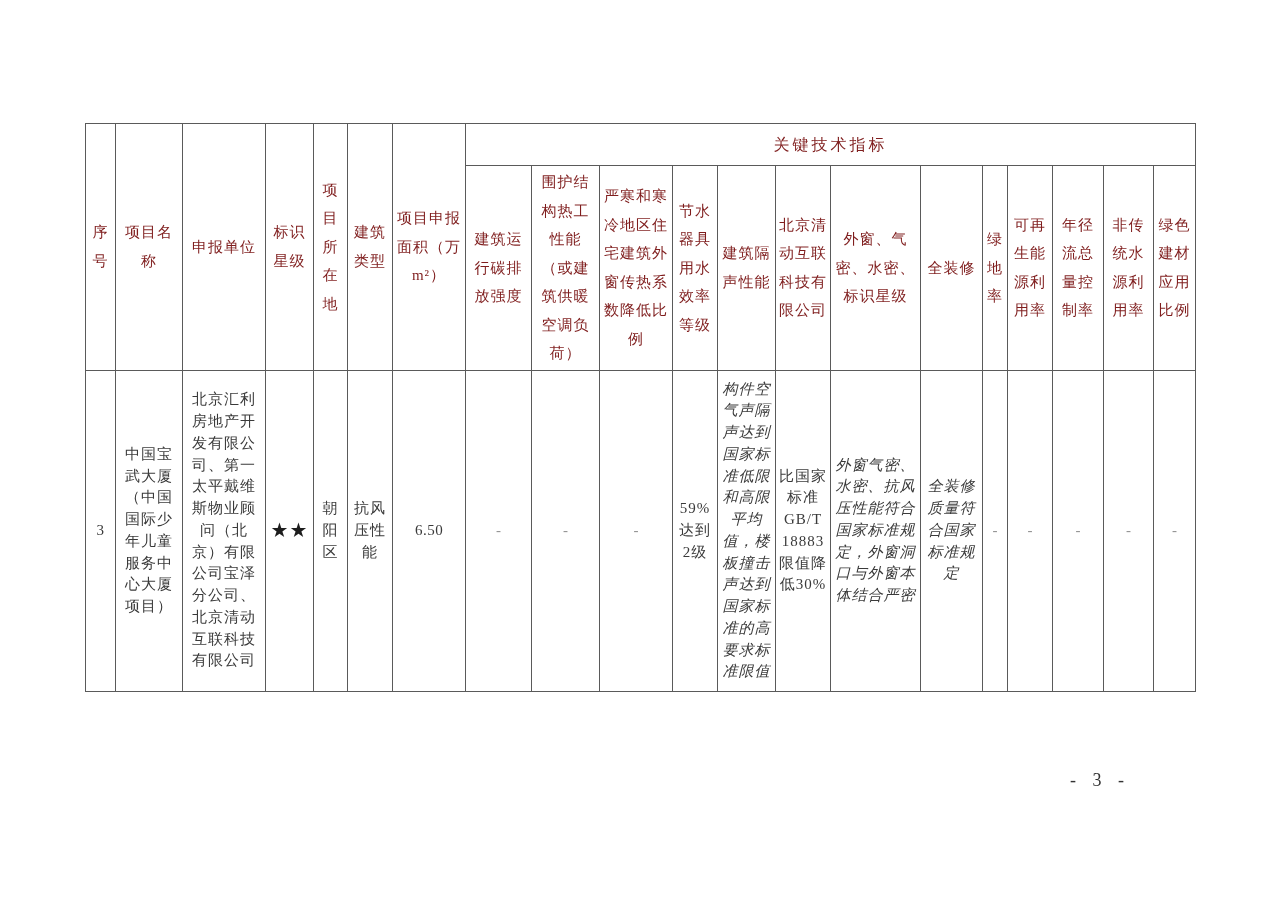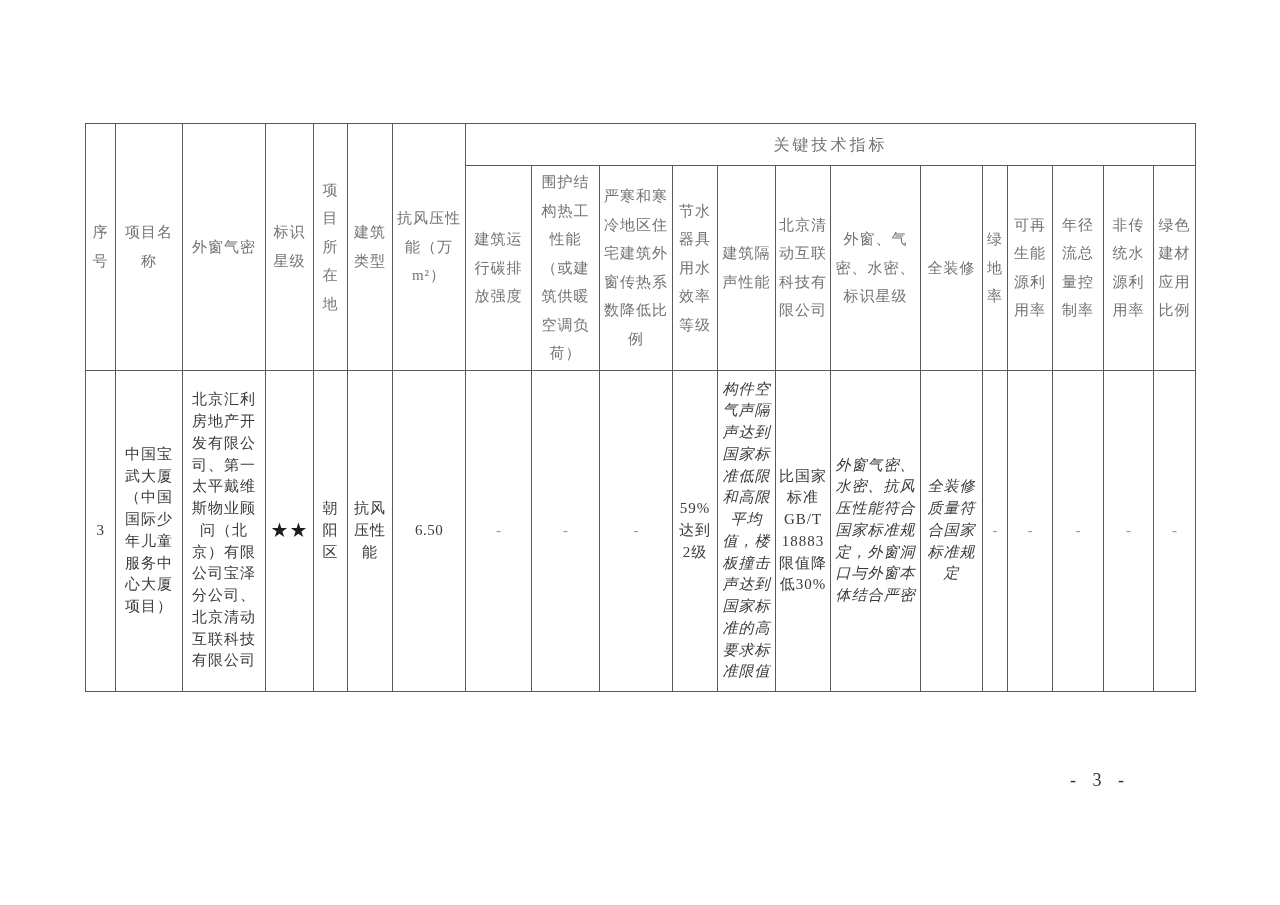--- a/index.html
+++ b/index.html
@@ -27,21 +27,21 @@
     text-align: center;
     vertical-align: middle;
     font-weight: normal;
     overflow: hidden;
   }
   
   .doc-table th {
     font-size: 15px;
     line-height: 1.9;
     letter-spacing: 1px;
-    color: #737373;
+    color: #7f1d1d;
     padding: 2px;
   }
   th.group-header {
     font-size: 16px;
     letter-spacing: 3px;
     height: 42px;
     line-height: 1.2;
   }
   tr.sub-header-row { height: 183px; }
   
@@ -91,25 +91,25 @@
       <col style="width:25px">
         <col style="width:45px">
         <col style="width:51px">
       <col style="width:50px">
         <col style="width:42px">
     </colgroup>
     <tbody>
         <tr>
       <th rowspan="2">序号</th>
       <th rowspan="2">项目名称</th>
-      <th rowspan="2">外窗气密</th>
+      <th rowspan="2">申报单位</th>
       <th rowspan="2">标识星级</th>
       <th rowspan="2">项目所在地</th>
       <th rowspan="2">建筑类型</th>
-      <th rowspan="2">抗风压性能（万m²）</th>
+      <th rowspan="2">项目申报面积（万m²）</th>
       <th colspan="13" class="group-header">关键技术指标</th>
     </tr>
     <tr class="sub-header-row">
       <th>建筑运行碳排放强度</th>
       <th>围护结构热工性能（或建筑供暖空调负荷）</th>
       <th>严寒和寒冷地区住宅建筑外窗传热系数降低比例</th>
       <th>节水器具用水效率等级</th>
       <th>建筑隔声性能</th>
       <th>北京清动互联科技有限公司</th>
       <th>外窗、气密、水密、标识星级</th>

